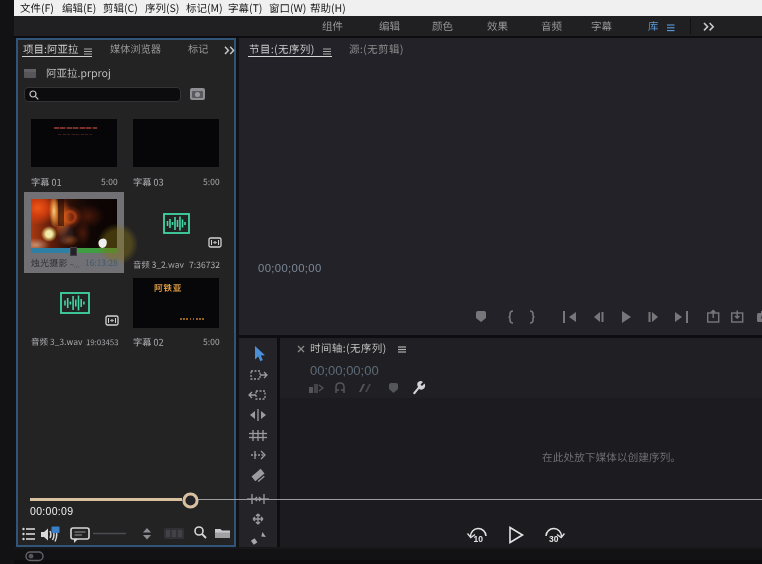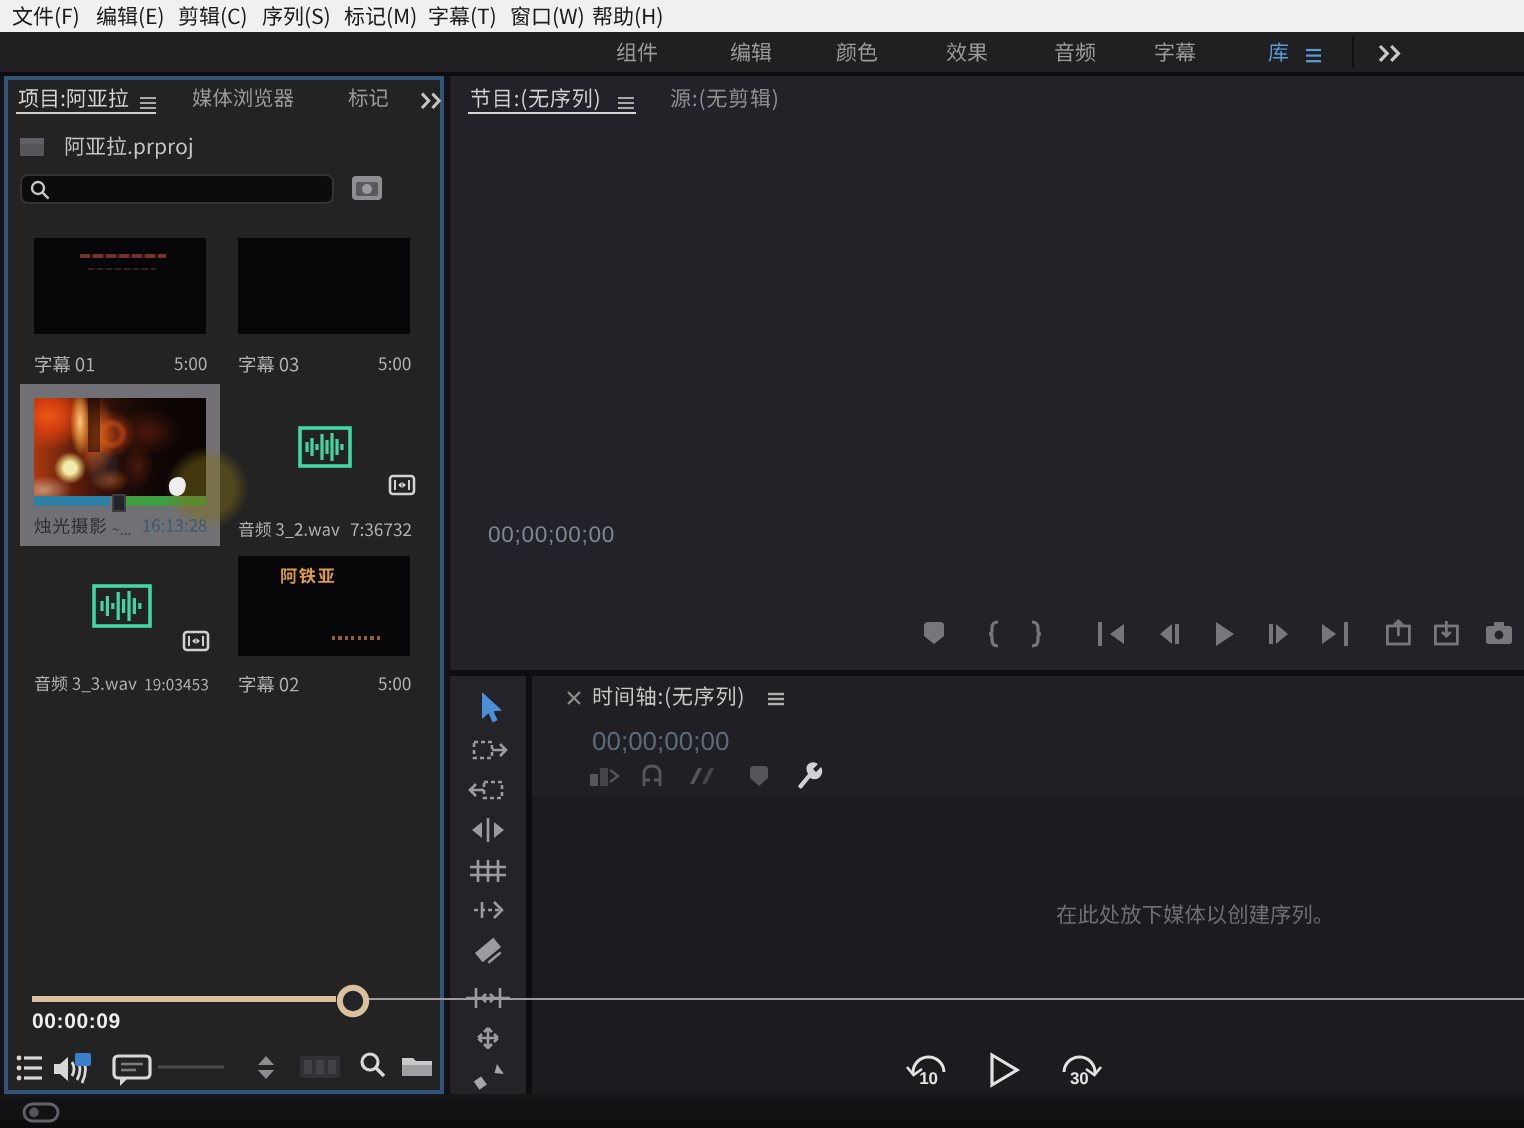--- a/index.html
+++ b/index.html
@@ -1,18 +1,18 @@
 <!DOCTYPE html>
 <html><head><meta charset="utf-8"><style>
 html,body{margin:0;padding:0;background:#121214;width:762px;height:564px;overflow:hidden;
 font-family:"Liberation Sans",sans-serif;}
 *{box-sizing:border-box}
 .abs{position:absolute}
 </style></head><body>
-<div class="abs" style="left:0;top:0;width:652px;height:564px;background:#121214">
+<div class="abs" style="left:14px;top:0;width:652px;height:564px;background:#121214">
 <div class="abs" style="left:0;top:0;width:762px;height:16px;background:#f0f0f0"></div>
 <svg style="position:absolute;left:6.0px;top:0.6px" width="35.9" height="16.3" viewBox="0 0 35.9 16.3">
       <path transform="translate(0,11.03)" d="M4.4 -8.6C4.8 -8.1 5.1 -7.4 5.2 -7.0L6.1 -7.3C5.9 -7.7 5.6 -8.4 5.3 -8.9ZM0.5 -7.0V-6.2H2.2C2.8 -4.6 3.6 -3.2 4.7 -2.1C3.5 -1.1 2.1 -0.4 0.4 0.1C0.5 0.3 0.8 0.6 0.9 0.8C2.6 0.3 4.1 -0.5 5.3 -1.5C6.5 -0.5 7.9 0.3 9.6 0.8C9.7 0.5 10.0 0.2 10.2 0.0C8.5 -0.4 7.0 -1.1 5.9 -2.1C6.9 -3.2 7.7 -4.5 8.4 -6.2H10.0V-7.0ZM5.3 -2.7C4.3 -3.7 3.5 -4.9 3.0 -6.2H7.5C6.9 -4.8 6.2 -3.6 5.3 -2.7Z M13.8 -3.6V-2.8H16.8V0.8H17.6V-2.8H20.5V-3.6H17.6V-5.9H20.0V-6.7H17.6V-8.7H16.8V-6.7H15.4C15.6 -7.1 15.7 -7.6 15.8 -8.1L15.0 -8.3C14.8 -6.9 14.4 -5.6 13.7 -4.7C13.9 -4.6 14.3 -4.4 14.4 -4.3C14.7 -4.7 15.0 -5.3 15.2 -5.9H16.8V-3.6ZM13.3 -8.8C12.7 -7.2 11.8 -5.6 10.8 -4.6C11.0 -4.4 11.2 -4.0 11.3 -3.8C11.6 -4.2 11.9 -4.6 12.3 -5.0V0.8H13.0V-6.3C13.4 -7.0 13.8 -7.8 14.1 -8.6Z M23.5 2.1 24.1 1.8C23.2 0.3 22.8 -1.5 22.8 -3.3C22.8 -5.0 23.2 -6.8 24.1 -8.3L23.5 -8.6C22.5 -7.0 22.0 -5.3 22.0 -3.3C22.0 -1.2 22.5 0.5 23.5 2.1Z M25.6 0.0H26.6V-3.5H29.5V-4.3H26.6V-6.9H30.0V-7.7H25.6Z M31.4 2.1C32.4 0.5 32.9 -1.2 32.9 -3.3C32.9 -5.3 32.4 -7.0 31.4 -8.6L30.8 -8.3C31.7 -6.8 32.1 -5.0 32.1 -3.3C32.1 -1.5 31.7 0.3 30.8 1.8Z" fill="#1c1c1c"></path>
     </svg>
 <svg style="position:absolute;left:48.0px;top:0.6px" width="36.3" height="16.3" viewBox="0 0 36.3 16.3">
       <path transform="translate(0,11.03)" d="M0.4 -0.6 0.6 0.2C1.5 -0.2 2.6 -0.6 3.6 -1.1L3.5 -1.7C2.3 -1.3 1.2 -0.8 0.4 -0.6ZM0.6 -4.4C0.8 -4.5 1.0 -4.6 2.2 -4.7C1.8 -4.1 1.4 -3.5 1.2 -3.3C0.9 -2.9 0.7 -2.6 0.5 -2.6C0.6 -2.4 0.7 -2.1 0.7 -1.9C0.9 -2.0 1.2 -2.1 3.6 -2.7C3.5 -2.8 3.5 -3.1 3.5 -3.3L1.8 -3.0C2.5 -3.9 3.2 -5.1 3.8 -6.3L3.2 -6.6C3.0 -6.2 2.8 -5.8 2.6 -5.4L1.4 -5.3C2.0 -6.2 2.6 -7.4 3.0 -8.6L2.3 -8.8C1.9 -7.5 1.2 -6.2 1.0 -5.8C0.7 -5.5 0.6 -5.2 0.4 -5.2C0.5 -5.0 0.6 -4.6 0.6 -4.4ZM6.6 -3.7V-2.1H5.7V-3.7ZM7.1 -3.7H7.8V-2.1H7.1ZM5.1 -4.3V0.8H5.7V-1.5H6.6V0.5H7.1V-1.5H7.8V0.5H8.4V-1.5H9.1V0.1C9.1 0.1 9.1 0.2 9.0 0.2C9.0 0.2 8.8 0.2 8.5 0.2C8.6 0.3 8.7 0.6 8.7 0.8C9.1 0.8 9.3 0.7 9.5 0.7C9.7 0.5 9.8 0.4 9.8 0.1V-4.3L9.1 -4.3ZM8.4 -3.7H9.1V-2.1H8.4ZM6.4 -8.7C6.5 -8.4 6.7 -8.0 6.8 -7.7H4.3V-5.4C4.3 -3.8 4.3 -1.5 3.3 0.2C3.5 0.3 3.8 0.5 3.9 0.7C4.9 -1.0 5.1 -3.5 5.1 -5.2H9.7V-7.7H7.7C7.5 -8.0 7.3 -8.5 7.1 -8.9ZM5.1 -7.0H8.9V-5.9H5.1Z M16.3 -7.9H19.1V-6.8H16.3ZM15.6 -8.5V-6.2H19.9V-8.5ZM11.4 -3.5C11.4 -3.6 11.7 -3.6 12.1 -3.6H13.1V-2.1L10.9 -1.8L11.1 -1.0L13.1 -1.4V0.8H13.8V-1.5L15.0 -1.8L14.9 -2.5L13.8 -2.2V-3.6H14.8V-4.3H13.8V-6.0H13.1V-4.3H12.1C12.3 -5.1 12.6 -5.9 12.9 -6.8H14.8V-7.6H13.1C13.2 -7.9 13.3 -8.3 13.3 -8.7L12.6 -8.8C12.5 -8.4 12.4 -8.0 12.3 -7.6H11.0V-6.8H12.1C11.9 -6.0 11.7 -5.3 11.6 -5.0C11.4 -4.6 11.3 -4.2 11.1 -4.2C11.2 -4.0 11.3 -3.6 11.4 -3.5ZM19.1 -5.0V-4.1H16.4V-5.0ZM14.7 -0.8 14.8 -0.1 19.1 -0.4V0.8H19.8V-0.5L20.6 -0.5L20.6 -1.2L19.8 -1.2V-5.0H20.5V-5.6H14.9V-5.0H15.7V-0.9ZM19.1 -3.5V-2.5H16.4V-3.5ZM19.1 -1.9V-1.1L16.4 -0.9V-1.9Z M23.5 2.1 24.1 1.8C23.2 0.3 22.8 -1.5 22.8 -3.3C22.8 -5.0 23.2 -6.8 24.1 -8.3L23.5 -8.6C22.5 -7.0 22.0 -5.3 22.0 -3.3C22.0 -1.2 22.5 0.5 23.5 2.1Z M25.6 0.0H30.2V-0.8H26.6V-3.6H29.5V-4.5H26.6V-6.9H30.0V-7.7H25.6Z M31.8 2.1C32.7 0.5 33.3 -1.2 33.3 -3.3C33.3 -5.3 32.7 -7.0 31.8 -8.6L31.2 -8.3C32.1 -6.8 32.5 -5.0 32.5 -3.3C32.5 -1.5 32.1 0.3 31.2 1.8Z" fill="#1c1c1c"></path>
     </svg>
 <svg style="position:absolute;left:89.0px;top:0.6px" width="36.8" height="16.3" viewBox="0 0 36.8 16.3">
       <path transform="translate(0,11.03)" d="M6.3 -6.5V-3.8H6.9V-6.5ZM8.3 -6.8V-3.5C8.3 -3.4 8.3 -3.4 8.1 -3.4C8.0 -3.3 7.6 -3.3 7.2 -3.4C7.3 -3.2 7.4 -3.0 7.4 -2.8C8.0 -2.8 8.4 -2.8 8.6 -2.9C8.9 -3.0 9.0 -3.1 9.0 -3.5V-6.8ZM7.2 -8.9C7.0 -8.5 6.8 -8.1 6.5 -7.8H3.4L3.8 -7.9C3.7 -8.2 3.4 -8.6 3.2 -8.9L2.5 -8.7C2.7 -8.4 3.0 -8.0 3.1 -7.8H0.7V-7.1H9.8V-7.8H7.3C7.5 -8.0 7.8 -8.3 8.0 -8.7ZM0.9 -2.4V-1.7H4.3C3.9 -0.7 3.0 -0.1 0.5 0.2C0.7 0.4 0.8 0.7 0.9 0.9C3.7 0.5 4.7 -0.3 5.1 -1.7H8.4C8.3 -0.6 8.1 -0.1 7.9 0.0C7.8 0.1 7.7 0.1 7.5 0.1C7.3 0.1 6.6 0.1 6.0 0.1C6.1 0.3 6.2 0.5 6.2 0.7C6.9 0.8 7.5 0.8 7.8 0.8C8.1 0.8 8.3 0.7 8.5 0.5C8.8 0.2 9.0 -0.5 9.2 -2.1C9.2 -2.2 9.2 -2.4 9.2 -2.4ZM4.4 -6.1V-5.5H2.1V-6.1ZM1.4 -6.6V-2.9H2.1V-3.9H4.4V-3.5C4.4 -3.4 4.4 -3.4 4.3 -3.4C4.2 -3.3 3.9 -3.3 3.5 -3.4C3.6 -3.2 3.7 -3.0 3.7 -2.9C4.2 -2.9 4.5 -2.9 4.8 -3.0C5.0 -3.0 5.1 -3.2 5.1 -3.5V-6.6ZM4.4 -5.0V-4.3H2.1V-5.0Z M16.3 -7.9H19.1V-6.8H16.3ZM15.6 -8.5V-6.2H19.9V-8.5ZM11.4 -3.5C11.4 -3.6 11.7 -3.6 12.1 -3.6H13.1V-2.1L10.9 -1.8L11.1 -1.0L13.1 -1.4V0.8H13.8V-1.5L15.0 -1.8L14.9 -2.5L13.8 -2.2V-3.6H14.8V-4.3H13.8V-6.0H13.1V-4.3H12.1C12.3 -5.1 12.6 -5.9 12.9 -6.8H14.8V-7.6H13.1C13.2 -7.9 13.3 -8.3 13.3 -8.7L12.6 -8.8C12.5 -8.4 12.4 -8.0 12.3 -7.6H11.0V-6.8H12.1C11.9 -6.0 11.7 -5.3 11.6 -5.0C11.4 -4.6 11.3 -4.2 11.1 -4.2C11.2 -4.0 11.3 -3.6 11.4 -3.5ZM19.1 -5.0V-4.1H16.4V-5.0ZM14.7 -0.8 14.8 -0.1 19.1 -0.4V0.8H19.8V-0.5L20.6 -0.5L20.6 -1.2L19.8 -1.2V-5.0H20.5V-5.6H14.9V-5.0H15.7V-0.9ZM19.1 -3.5V-2.5H16.4V-3.5ZM19.1 -1.9V-1.1L16.4 -0.9V-1.9Z M23.5 2.1 24.1 1.8C23.2 0.3 22.8 -1.5 22.8 -3.3C22.8 -5.0 23.2 -6.8 24.1 -8.3L23.5 -8.6C22.5 -7.0 22.0 -5.3 22.0 -3.3C22.0 -1.2 22.5 0.5 23.5 2.1Z M28.5 0.1C29.5 0.1 30.3 -0.3 30.9 -1.0L30.3 -1.6C29.8 -1.0 29.3 -0.7 28.5 -0.7C27.1 -0.7 26.2 -1.9 26.2 -3.9C26.2 -5.8 27.1 -7.0 28.6 -7.0C29.2 -7.0 29.7 -6.7 30.2 -6.3L30.7 -6.9C30.2 -7.4 29.5 -7.8 28.6 -7.8C26.6 -7.8 25.2 -6.3 25.2 -3.8C25.2 -1.3 26.6 0.1 28.5 0.1Z M32.3 2.1C33.3 0.5 33.8 -1.2 33.8 -3.3C33.8 -5.3 33.3 -7.0 32.3 -8.6L31.7 -8.3C32.6 -6.8 33.0 -5.0 33.0 -3.3C33.0 -1.5 32.6 0.3 31.7 1.8Z" fill="#1c1c1c"></path>
     </svg>
@@ -371,21 +371,21 @@
 <div class="abs" style="left:0;top:547px;width:762px;height:17px;background:linear-gradient(#17171a 0 2px, #121215 2px 13px, #0c0c0e 13px)"></div>
 <svg class="abs" style="left:11px;top:551px" width="20" height="11">
       <rect x="1" y="1" width="17" height="8.5" rx="4.2" fill="none" stroke="#62626a" stroke-width="1.4"></rect>
       <circle cx="6" cy="5.2" r="2.4" fill="#55555c"></circle>
     </svg>
 <div class="abs" style="left:16px;top:498px;width:152px;height:3px;background:#d9c09e"></div>
 <div class="abs" style="left:183px;top:498.6px;width:579px;height:1.6px;background:#9c9ca0"></div>
 <svg class="abs" style="left:167px;top:490.5px" width="19" height="19">
       <circle cx="9.5" cy="9.5" r="6.6" fill="#242428" stroke="#d9c09e" stroke-width="3"></circle>
     </svg>
-<div style="position:absolute;left:16.0px;top:505.5px;font-size:10.5px;line-height:1;color:#eeeeee;letter-spacing:0.3px;font-weight:bold;white-space:nowrap">00:00:09</div>
+<div style="position:absolute;left:16.0px;top:505.5px;font-size:10.5px;line-height:1;color:#eeeeee;letter-spacing:0.3px;font-weight:normal;white-space:nowrap">00:00:09</div>
 <svg class="abs" style="left:7px;top:524px" width="215" height="22">
 <g fill="#d8d8d8" stroke="#d8d8d8">
 <g transform="translate(1,3)">
           <circle cx="1.5" cy="2" r="1.2" stroke="none"></circle>
           <rect x="4" y="1.2" width="9" height="1.6" stroke="none"></rect>
           <circle cx="1.5" cy="7" r="1.2" stroke="none"></circle>
           <rect x="4" y="6.2" width="9" height="1.6" stroke="none"></rect>
           <circle cx="1.5" cy="12" r="1.2" stroke="none"></circle>
           <rect x="4" y="11.2" width="9" height="1.6" stroke="none"></rect>
         </g>

